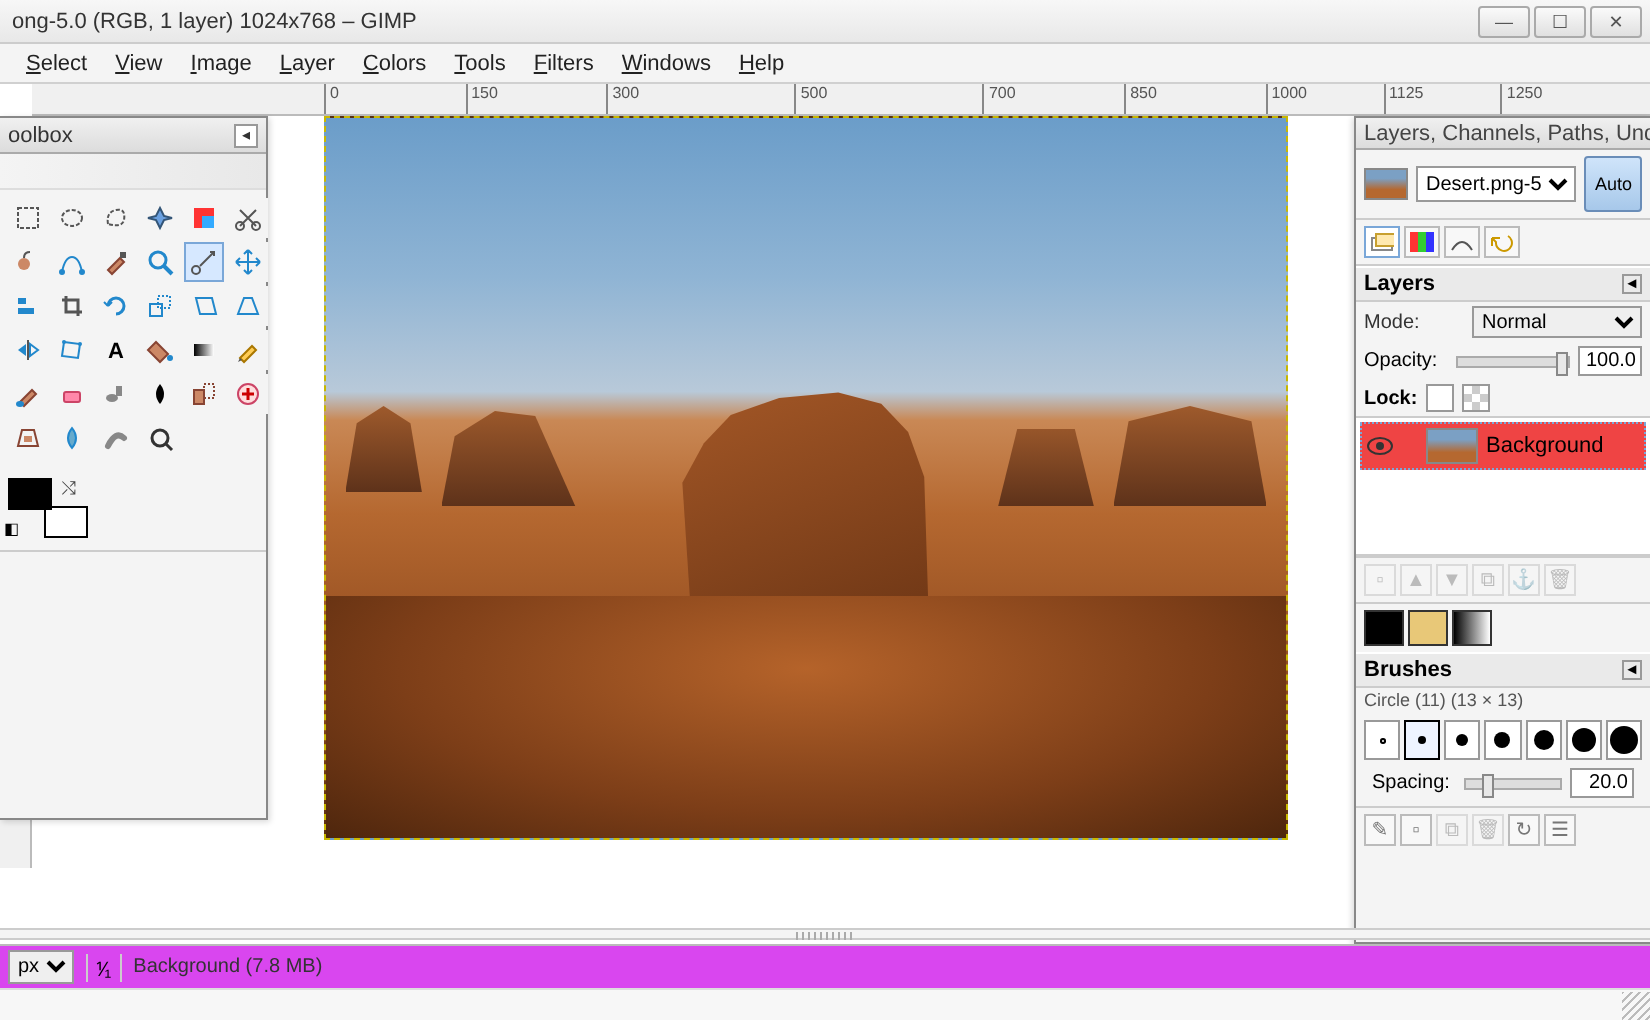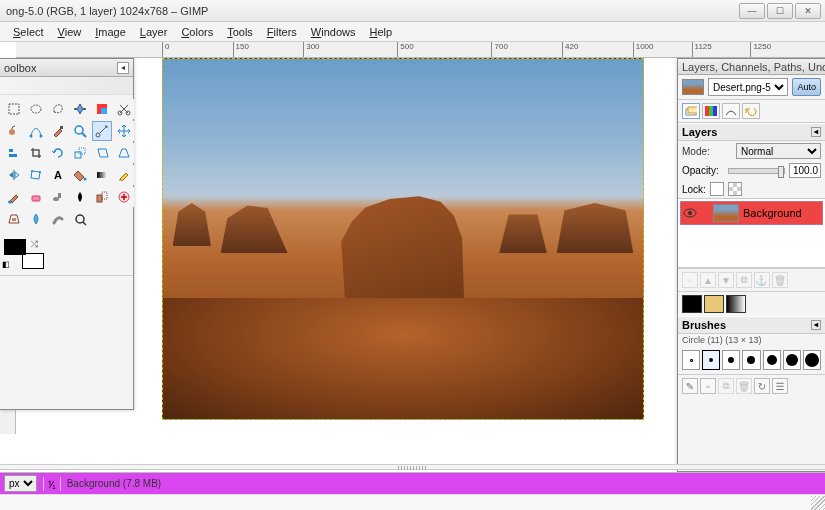--- a/index.html
+++ b/index.html
@@ -51,21 +51,21 @@
 .b2{left:12%;bottom:46%;width:14%;height:14%;clip-path:polygon(0 100%,10% 30%,40% 5%,70% 10%,100% 100%);}
 .b3{left:70%;bottom:46%;width:10%;height:12%;clip-path:polygon(0 100%,20% 10%,80% 10%,100% 100%);}
 .b4{left:82%;bottom:46%;width:16%;height:14%;clip-path:polygon(0 100%,10% 15%,50% 0,90% 15%,100% 100%);}
 
 
 .dock { position: absolute; right: 0; top: 0; width: 148px; bottom: 0; background: #f4f4f4; border: 1px solid #888; border-right: none; box-shadow: -1px 1px 3px rgba(0,0,0,.15); display: flex; flex-direction: column; }
 .dock-title { height: 16px; background: linear-gradient(#f0f0f0,#dcdcdc); border-bottom: 1px solid #aaa; font-size: 9px; color: #444; padding: 1px 4px; overflow: hidden; white-space: nowrap; display:flex; align-items:center;}
 .img-select { display: flex; align-items: center; padding: 3px 4px; gap: 4px; border-bottom: 1px solid #ccc; }
 .img-select .thumb { width: 22px; height: 16px; background: linear-gradient(#7ba0c4 30%, #b56830 70%); border: 1px solid #888; }
 .img-select select { flex: 1; font-size: 10px; height: 18px; border: 1px solid #999; background: #fff; }
-.autobtn { height: 18px; padding: 0 4px; border: 1px solid #6a8db8; background: linear-gradient(#cfe4fa,#a7c8ea); font-size: 9px; cursor: pointer; border-radius:2px;}
+.autobtn { height: 28px; padding: 0 4px; border: 1px solid #6a8db8; background: linear-gradient(#cfe4fa,#a7c8ea); font-size: 9px; cursor: pointer; border-radius:2px;}
 .tab-icons { display: flex; gap: 2px; padding: 3px 4px; border-bottom: 1px solid #ccc; }
 .tab-icons .ticon { width: 18px; height: 16px; border: 1px solid #bbb; background: #f8f8f8; cursor: pointer; display:flex;align-items:center;justify-content:center;}
 .tab-icons .ticon.active { border-color: #7aa7d8; background: #fff; }
 .panel-head { background: #eaeaea; border-top: 1px solid #fff; border-bottom: 1px solid #ccc; padding: 2px 4px; font-weight: bold; font-size: 10px; display: flex; align-items: center; }
 .panel-head .arrow { margin-left: auto; font-size: 8px; cursor:pointer; border:1px solid #999; width:10px; height:10px; text-align:center; line-height:8px;}
 .row { display: flex; align-items: center; padding: 2px 4px; gap: 16px; }
 .row label { font-size: 10px; color: #333; width: 38px; }
 .row select, .row input[type=text] { flex: 1; font-size: 10px; height: 16px; border: 1px solid #999; }
 .slider-row { display:flex; align-items:center; padding: 2px 4px; gap:4px;}
 .slider-row .track { flex:1; height: 6px; background:#ddd; border:1px solid #aaa; position:relative;}
@@ -125,21 +125,21 @@
     <span class="menu-item"><u>W</u>indows</span>
     <span class="menu-item"><u>H</u>elp</span>
   </div>
 
 <div class="ruler-h" id="rulerh">
     <div class="tick" style="left: 146px;">0</div>
     <div class="tick" style="left: 216.605px;">150</div>
     <div class="tick" style="left: 287.211px;">300</div>
     <div class="tick" style="left: 381.352px;">500</div>
     <div class="tick" style="left: 475.492px;">700</div>
-    <div class="tick" style="left: 546.098px;">420</div>
+    <div class="tick" style="left: 546.098px;">850</div>
     <div class="tick" style="left: 616.703px;">1000</div>
     <div class="tick" style="left: 675.541px;">1125</div>
     <div class="tick" style="left: 734.379px;">1250</div>
   </div>
 
 <div class="workspace">
   <div class="ruler-v"></div>
 
   <div class="toolbox">
     <div class="tb-title">
@@ -416,21 +416,21 @@
       <select><option>Normal</option></select>
     </div>
     <div class="slider-row">
       <label style="width:42px;font-size:10px;">Opacity:</label>
       <div class="track">
           <div class="thumb"></div>
         </div>
       <input class="val" value="100.0" style="">
     </div>
     <div class="lock-row">
-      <label style="font-size:10px;">Lock:</label>
+      <label style="font-size:10px;font-weight:bold;">Lock:</label>
       <div class="lockbox"></div>
       <div class="checker"></div>
     </div>
     <div class="layer-list">
       <div class="layer-item sel">
         <svg class="eye" viewBox="0 0 14 10">
             <ellipse cx="7" cy="5" rx="6" ry="4" fill="none" stroke="#333"></ellipse>
             <circle cx="7" cy="5" r="2" fill="#333"></circle>
           </svg>
         <div style="width:8px"></div>
@@ -475,20 +475,27 @@
           <div class="brush">
             <div class="dot" style="width: 10px; height: 10px;"></div>
           </div>
           <div class="brush">
             <div class="dot" style="width: 12px; height: 12px;"></div>
           </div>
           <div class="brush">
             <div class="dot" style="width: 14px; height: 14px;"></div>
           </div>
         </div>
+      <div class="slider-row">
+        <label style="width:42px;font-size:10px;">Spacing:</label>
+        <div class="track">
+            <div class="thumb" style="right:auto;left:18%"></div>
+          </div>
+        <input class="val" value="20.0" style="">
+      </div>
     </div>
     <div class="btn-row">
       <div class="ib">✎</div>
       <div class="ib">▫</div>
       <div class="ib dis">⧉</div>
       <div class="ib dis">🗑</div>
       <div class="ib">↻</div>
       <div class="ib">☰</div>
     </div>
   </div>

